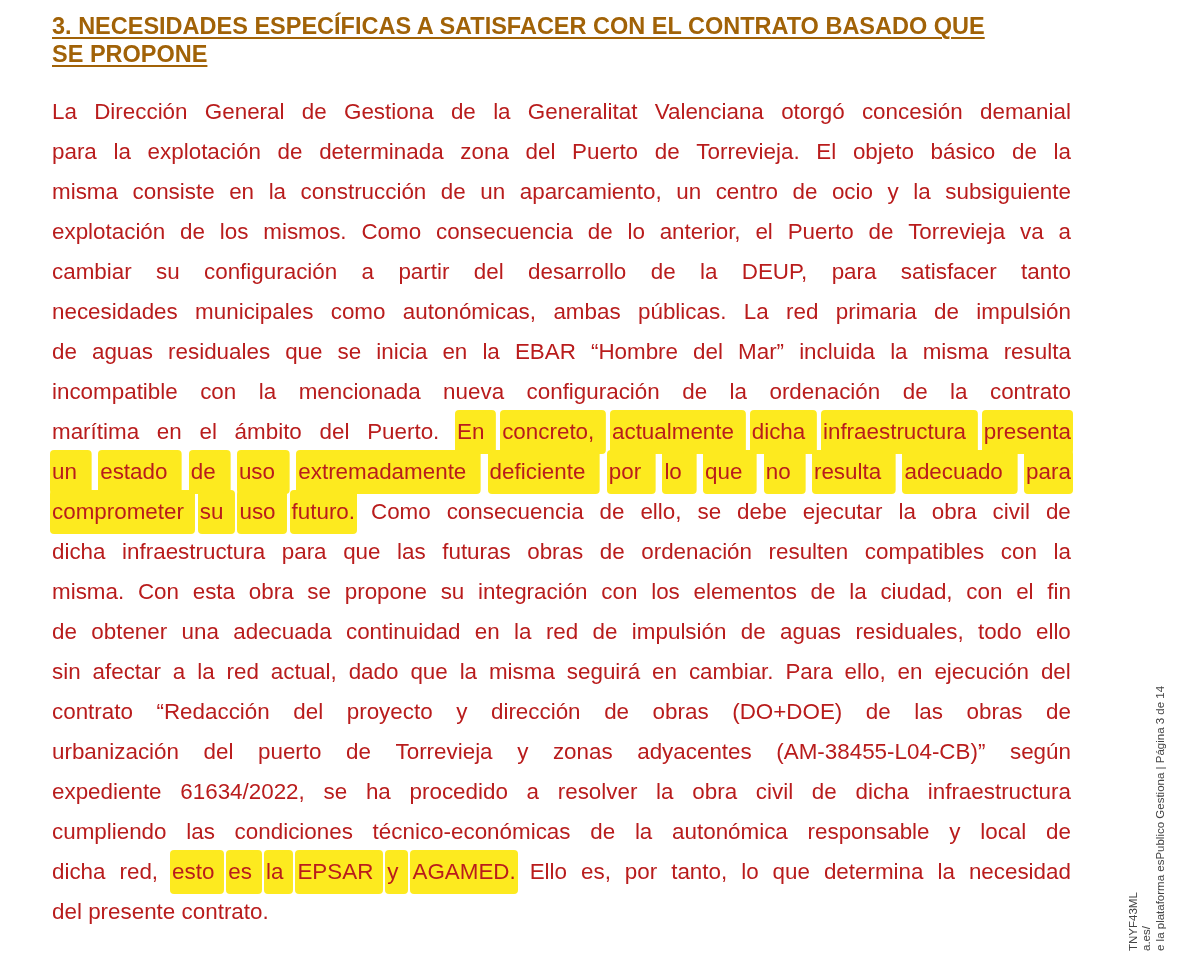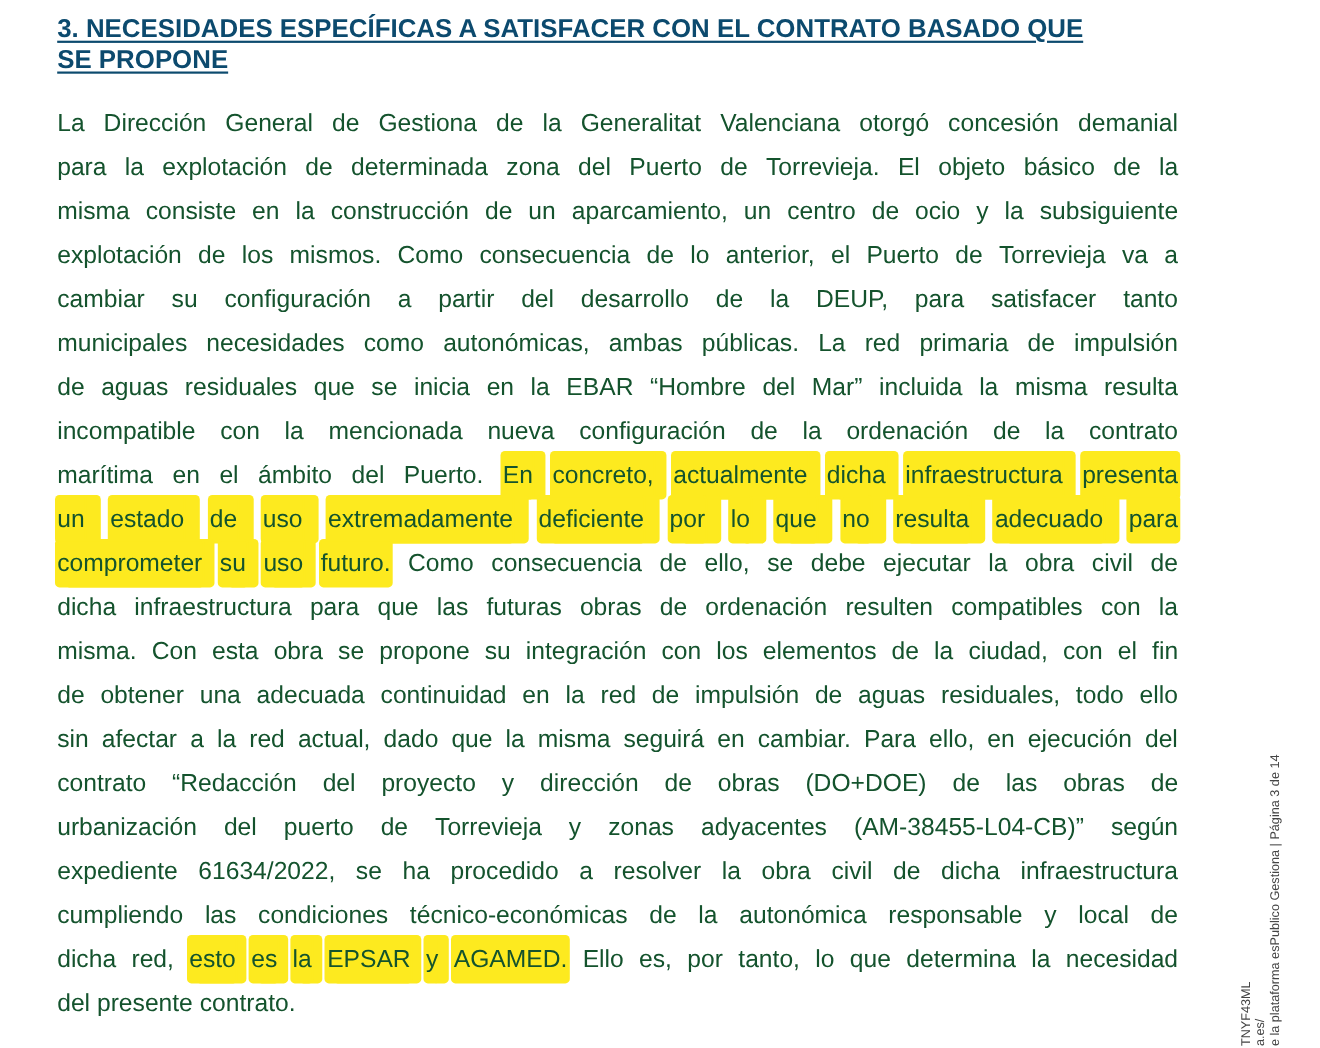--- a/index.html
+++ b/index.html
@@ -16,21 +16,21 @@
     color: #1a1a1a;
   }
   .heading {
     position: absolute;
     left: 52px;
     top: 12px;
     width: 1010px;
     font-weight: bold;
     font-size: 23.5px;
     line-height: 28px;
-    color: #0c4a6e;
+    color: #a16207;
     text-decoration: underline;
     text-decoration-thickness: 2px;
     text-underline-offset: 3px;
     margin: 0;
   }
   .heading span { display: block; white-space: nowrap; }
   .body-text {
     position: absolute;
     left: 52px;
     top: 92px;
@@ -38,21 +38,21 @@
     margin: 0;
   }
   .line {
     display: block;
     height: 40px;
     line-height: 40px;
     font-size: 22.4px;
     text-align: justify;
     text-align-last: justify;
     white-space: nowrap;
-    color: #14532d;
+    color: #b91c1c;
   }
   .line.last {
     text-align-last: left;
   }
   .line-inner {
     display: flex;
     justify-content: space-between;
     width: 100%;
   }
   .w { display: inline-block; }
@@ -172,22 +172,22 @@
         <span class="w">de</span>
         <span class="w">la</span>
         <span class="w">DEUP,</span>
         <span class="w">para</span>
         <span class="w">satisfacer</span>
         <span class="w">tanto</span>
       </div>
     </div>
     <div class="line">
       <div class="line-inner">
+        <span class="w">necesidades</span>
         <span class="w">municipales</span>
-        <span class="w">necesidades</span>
         <span class="w">como</span>
         <span class="w">autonómicas,</span>
         <span class="w">ambas</span>
         <span class="w">públicas.</span>
         <span class="w">La</span>
         <span class="w">red</span>
         <span class="w">primaria</span>
         <span class="w">de</span>
         <span class="w">impulsión</span>
       </div>

